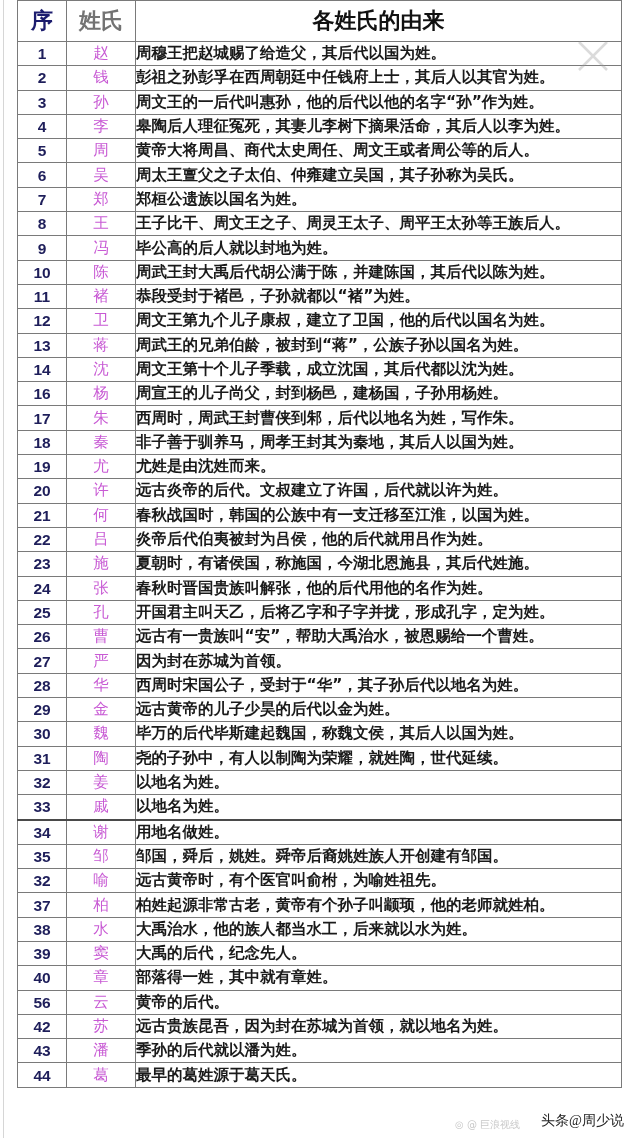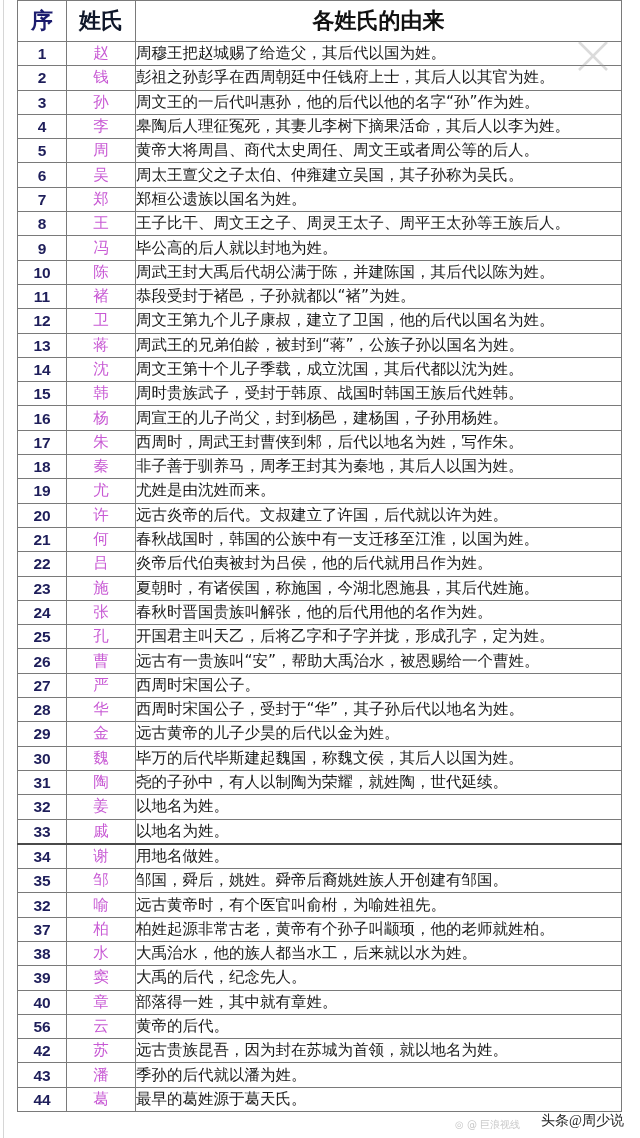--- a/index.html
+++ b/index.html
@@ -15,26 +15,26 @@
     position: absolute; left: 17px; top: 0;
     width: 605px; border-collapse: collapse; table-layout: fixed;
   }
   table.surnames td, table.surnames th {
     border: 1.5px solid #7a7a7a; padding: 0; overflow: hidden; white-space: nowrap;
   }
   table.surnames th {
     height: 40px; font-weight: bold; font-size: 22px;
   }
   th.col-idx { color: #1c1c6e; width: 48px; }
-  th.col-name { color: #0f172a; width: 68px; }
+  th.col-name { color: #737373; width: 68px; }
   th.col-origin { color: #111111; font-size: 21px; }
   table.surnames td { height: 23.3px; font-size: 15.5px; line-height: 23px; }
   td.idx { text-align: center; font-weight: bold; color: #1e1e5a; font-size: 16px; font-family: "Liberation Sans", sans-serif; }
   td.name { text-align: center; color: #c85ad4; font-size: 17px; }
-  td.origin { text-align: left; padding-left: 6px; color: #1a1a1a; }
+  td.origin { text-align: left; padding-left: 6px; color: #1a1a1a; font-weight: bold; }
   tr.split td { border-top: 2.5px solid #4a4a4a; }
   .close-watermark {
     position: absolute; left: 575px; top: 38px; width: 36px; height: 36px; opacity: 0.35;
   }
   .watermark {
     position: absolute; right: 16px; bottom: 8px; font-size: 14px; color: #222;
     font-family: Liberation Serif, serif;
     text-align: right;
   }
   .weibo-mark {
@@ -119,25 +119,20 @@
         <td class="idx">13</td>
         <td class="name">蒋</td>
         <td class="origin">周武王的兄弟伯龄，被封到“蒋”，公族子孙以国名为姓。</td>
       </tr>
       <tr>
         <td class="idx">14</td>
         <td class="name">沈</td>
         <td class="origin">周文王第十个儿子季载，成立沈国，其后代都以沈为姓。</td>
       </tr>
       <tr>
-        <td class="idx">15</td>
-        <td class="name">韩</td>
-        <td class="origin">周时贵族武子，受封于韩原、战国时韩国王族后代姓韩。</td>
-      </tr>
-      <tr>
         <td class="idx">16</td>
         <td class="name">杨</td>
         <td class="origin">周宣王的儿子尚父，封到杨邑，建杨国，子孙用杨姓。</td>
       </tr>
       <tr>
         <td class="idx">17</td>
         <td class="name">朱</td>
         <td class="origin">西周时，周武王封曹侠到邾，后代以地名为姓，写作朱。</td>
       </tr>
       <tr>
@@ -181,21 +176,21 @@
         <td class="origin">开国君主叫天乙，后将乙字和子字并拢，形成孔字，定为姓。</td>
       </tr>
       <tr>
         <td class="idx">26</td>
         <td class="name">曹</td>
         <td class="origin">远古有一贵族叫“安”，帮助大禹治水，被恩赐给一个曹姓。</td>
       </tr>
       <tr>
         <td class="idx">27</td>
         <td class="name">严</td>
-        <td class="origin">西周时宋国公子。</td>
+        <td class="origin">因为封在苏城为首领。</td>
       </tr>
       <tr>
         <td class="idx">28</td>
         <td class="name">华</td>
         <td class="origin">西周时宋国公子，受封于“华”，其子孙后代以地名为姓。</td>
       </tr>
       <tr>
         <td class="idx">29</td>
         <td class="name">金</td>
         <td class="origin">远古黄帝的儿子少昊的后代以金为姓。</td>

